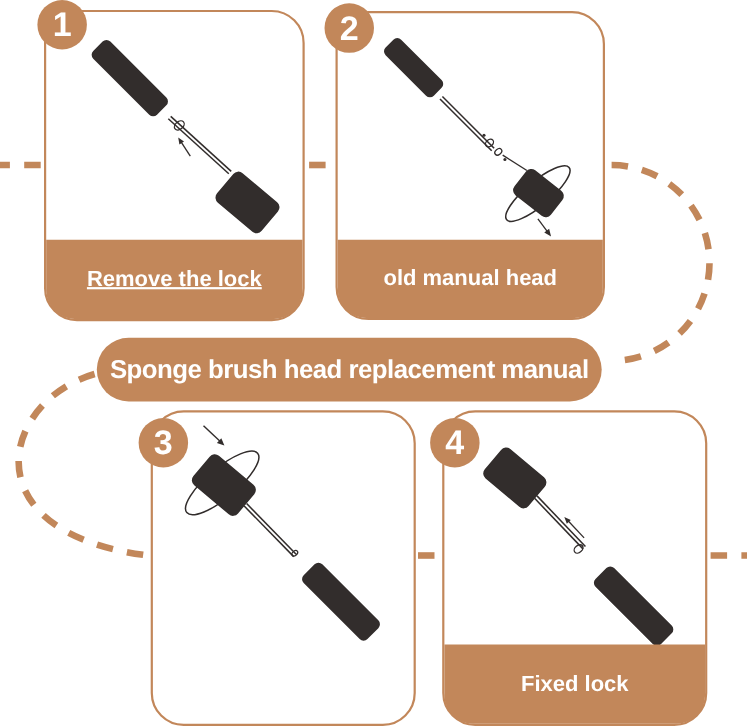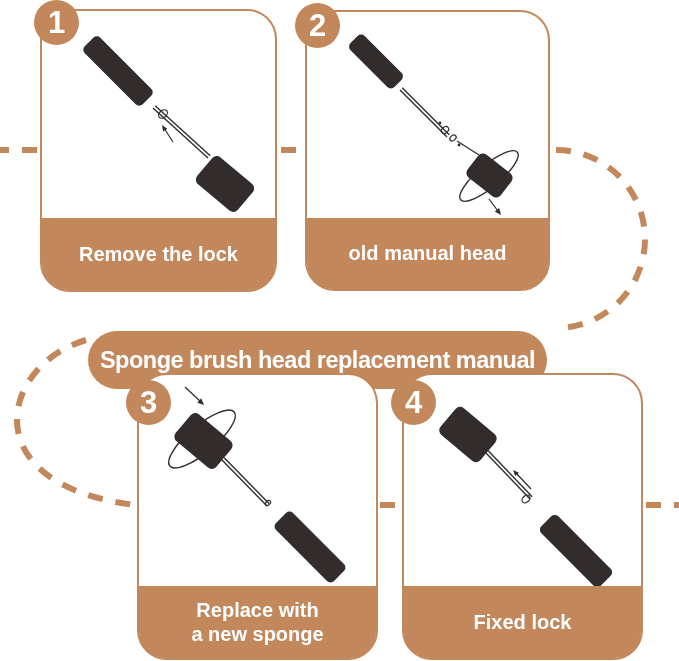--- a/index.html
+++ b/index.html
@@ -5,29 +5,29 @@
   html,body{margin:0;padding:0;}
   body{width:679px;height:661px;position:relative;background:#fff;font-family:"Liberation Sans",sans-serif;overflow:hidden;}
   #connectors{position:absolute;left:0;top:0;z-index:0;}
   .card{position:absolute;background:#fff;border:2.5px solid var(--tan);border-radius:30px;box-sizing:border-box;z-index:1;}
   #card1{left:40px;top:9px;width:237px;height:283px;}
   #card2{left:305px;top:10px;width:245px;height:281px;}
   #card3{left:137px;top:373px;width:241px;height:287px;}
   #card4{left:402px;top:373px;width:241px;height:287px;}
   .illus{position:absolute;left:0;top:0;}
   .caption{position:absolute;left:0;right:0;bottom:0;background:var(--tan);border-radius:0 0 26px 26px;display:flex;flex-direction:column;align-items:center;justify-content:center;color:#fff;font-weight:bold;font-size:20px;line-height:1.22;text-align:center;}
-  #card1 .caption{height:72px;}
+  #card1 .caption{height:72px;text-decoration:underline;}
   #card2 .caption{height:71px;}
   #card3 .caption,#card4 .caption{height:72px;}
   .badge{position:absolute;width:45px;height:45px;border-radius:50%;background:var(--tan);color:#fff;font-weight:bold;font-size:31px;display:flex;align-items:center;justify-content:center;z-index:2;}
   #card1 .badge{left:-8px;top:-11px;}
   #card2 .badge{left:-12px;top:-9px;}
   #card3 .badge{left:-13px;top:5px;}
   #card4 .badge{left:-13px;top:5px;}
-  #banner{position:absolute;left:88px;top:307px;width:459px;height:58px;border-radius:29px;background:var(--tan);color:#fff;font-weight:bold;font-size:23.5px;letter-spacing:-0.5px;display:flex;align-items:center;justify-content:center;z-index:1;margin-top:24px;}
+  #banner{position:absolute;left:88px;top:307px;width:459px;height:58px;border-radius:29px;background:var(--tan);color:#fff;font-weight:bold;font-size:23.5px;letter-spacing:-0.5px;display:flex;align-items:center;justify-content:center;z-index:1;}
 </style>
 </head>
 <body style="background: rgb(255, 255, 255);">
 
 <svg id="connectors" width="679" height="661" viewBox="0 0 679 661">
   <g fill="none" stroke="var(--tan)" stroke-width="6" stroke-dasharray="15 13">
     <path d="M -6 150 H 41"></path>
     <path d="M 281 150 H 303"></path>
     <path d="M 556 150 A 89 89 0 0 1 556 328"></path>
     <path d="M 86 340 C 0 365, -28 485, 135 505"></path>
@@ -88,24 +88,20 @@
     <line x1="46" y1="12" x2="62" y2="27" stroke="var(--dark)" stroke-width="1.3"></line>
     <polygon points="65,30 62.2,23.3 58.2,27.7" fill="var(--dark)"></polygon>
     <line x1="83" y1="85" x2="128" y2="131" stroke="var(--dark)" stroke-width="1.4"></line>
     <line x1="85.2" y1="82.8" x2="130.2" y2="128.8" stroke="var(--dark)" stroke-width="1.4"></line>
     <ellipse cx="129" cy="128" rx="3" ry="2" fill="none" stroke="var(--dark)" stroke-width="1.1" transform="rotate(-40 129 128)"></ellipse>
     <rect x="130" y="160" width="82" height="24" rx="5" transform="rotate(45 171 172)" fill="var(--dark)"></rect>
   </svg>
   <div class="badge">
       <span>3</span>
     </div>
-  <div class="caption">
-    <span>Replace with</span>
-    <span>a new sponge</span>
-  </div>
 </div>
 
 <div class="card" id="card4">
   <svg class="illus" width="236" height="282" viewBox="0 0 236 282">
     <rect x="38" y="42" width="52" height="35" rx="6" transform="rotate(40 64 59.5)" fill="var(--dark)"></rect>
     <line x1="82" y1="78" x2="126" y2="124" stroke="var(--dark)" stroke-width="1.4"></line>
     <line x1="84.2" y1="75.8" x2="128.2" y2="121.8" stroke="var(--dark)" stroke-width="1.4"></line>
     <line x1="127" y1="114" x2="112" y2="98" stroke="var(--dark)" stroke-width="1.2"></line>
     <polygon points="109,95 114.9,97.7 111.3,101.1" fill="var(--dark)"></polygon>
     <ellipse cx="122" cy="124" rx="4.5" ry="3.2" fill="none" stroke="var(--dark)" stroke-width="1.2" transform="rotate(-40 122 124)"></ellipse>

